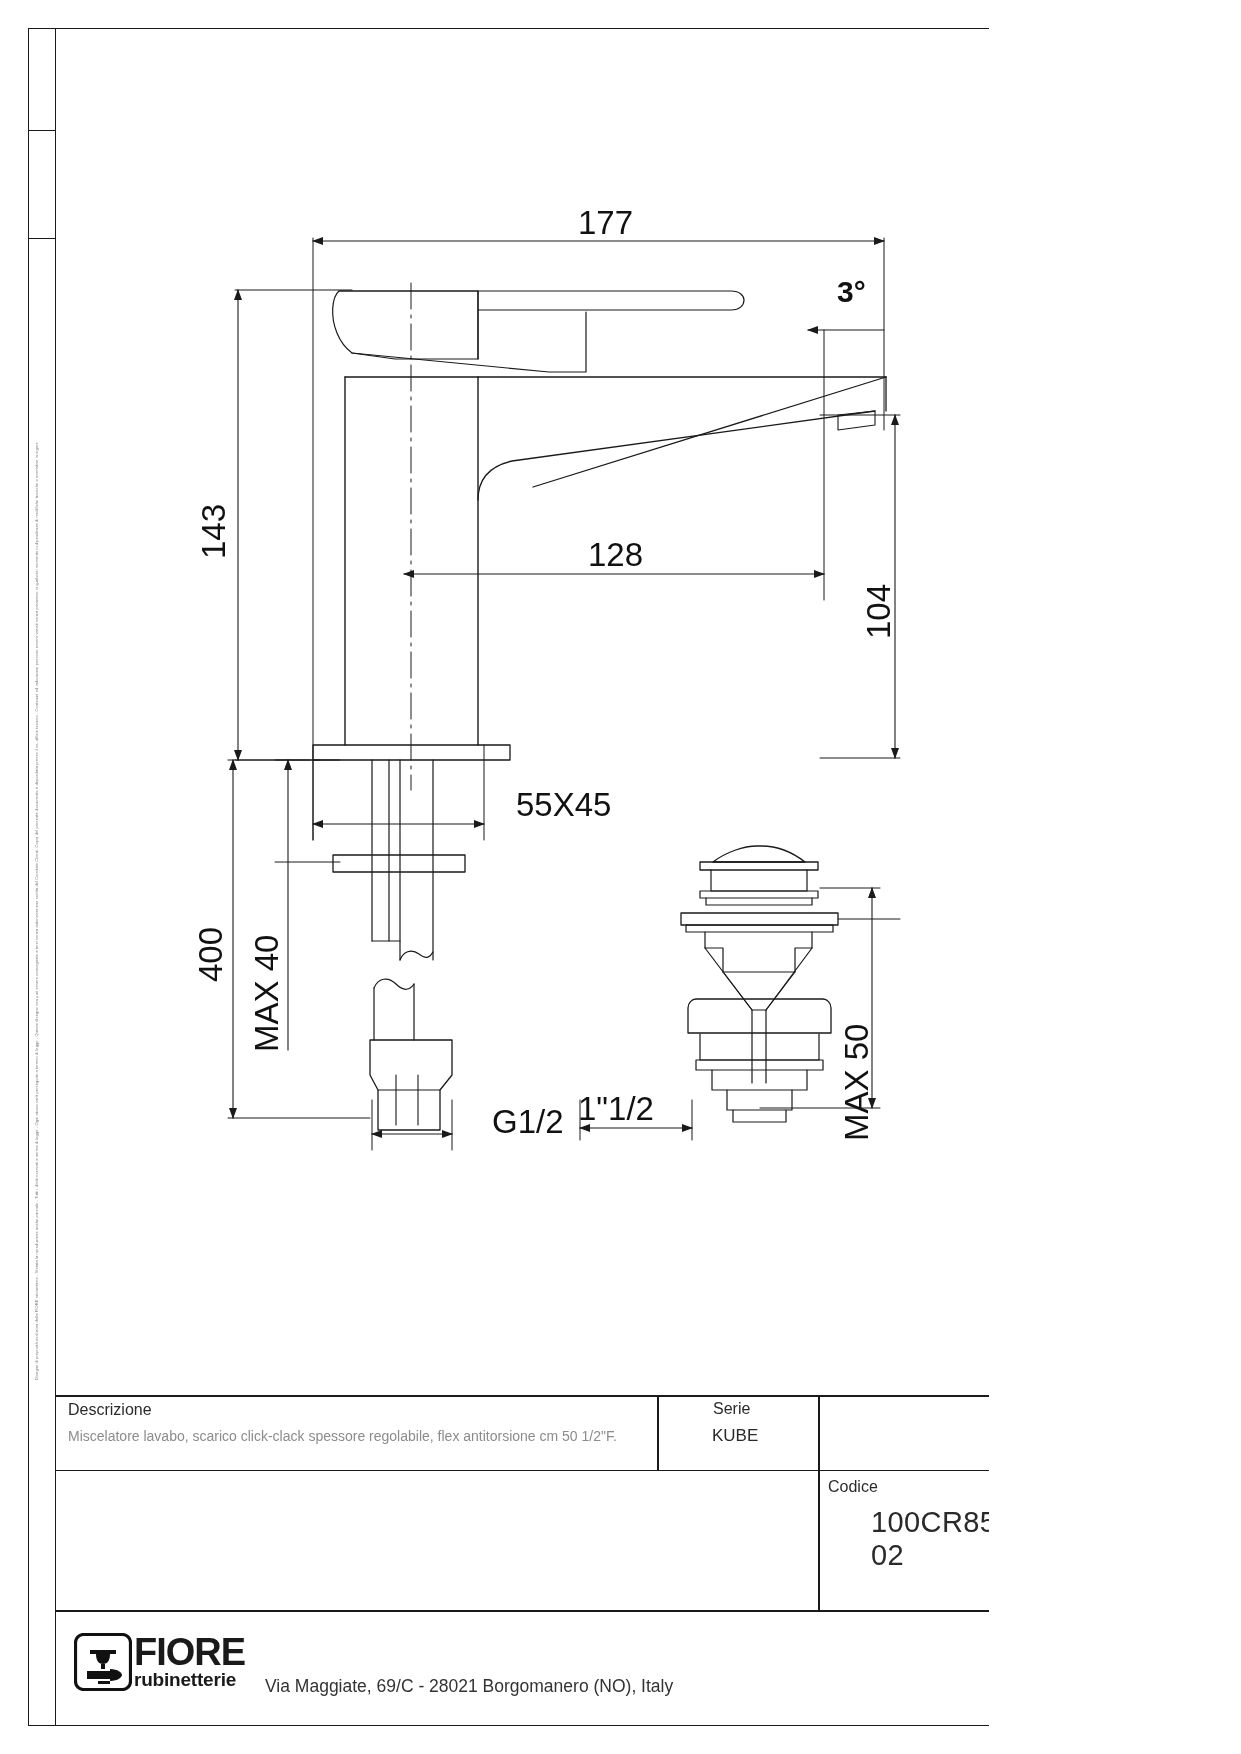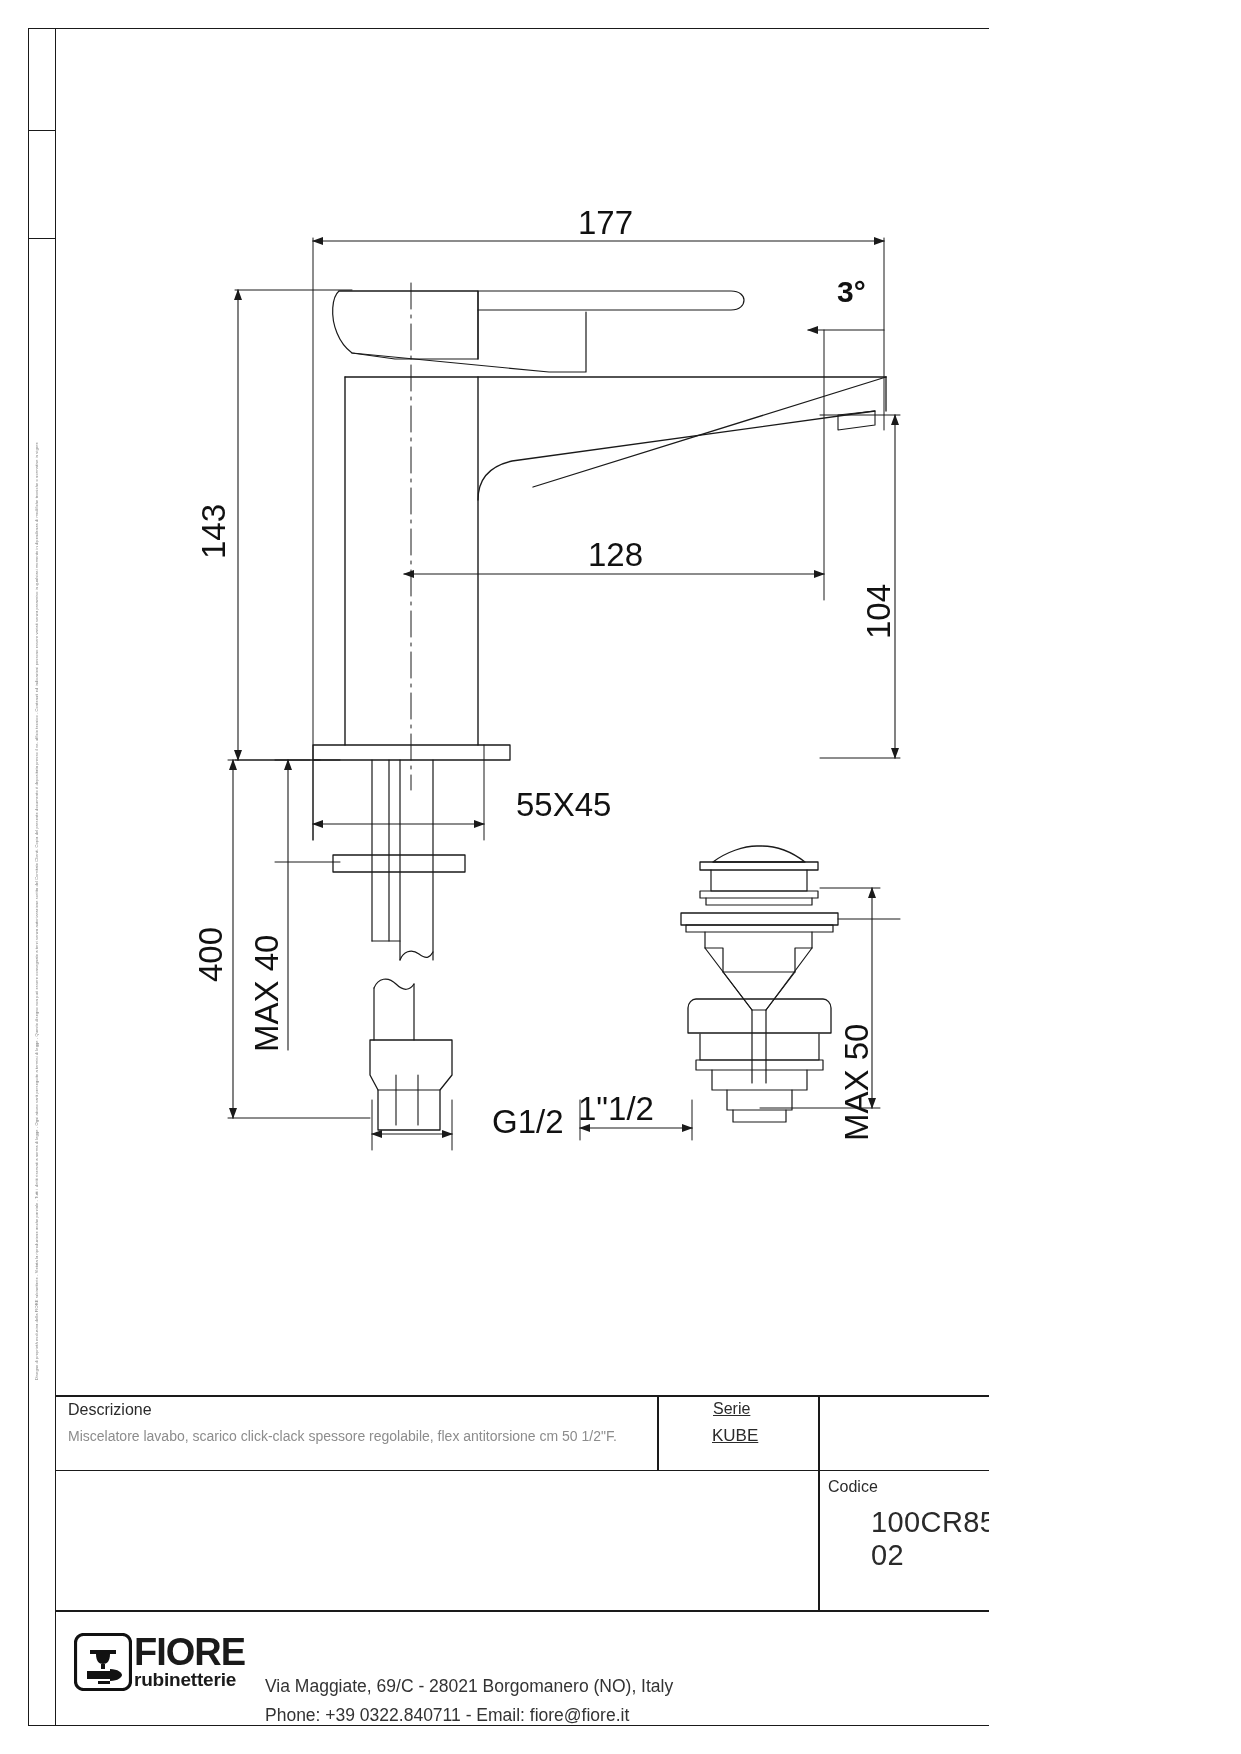--- a/index.html
+++ b/index.html
@@ -21,21 +21,21 @@
   
   #drawing{position:absolute;left:0;top:0;width:1241px;height:1754px;}
 
   
   .dim{position:absolute;font-family:"Liberation Sans",sans-serif;color:#111;
        font-weight:400;white-space:nowrap;}
   .dim.h{font-size:33px;}
   .dim.v{font-size:33px;transform-origin:left top;}
   .tb-label{position:absolute;font-size:16px;color:#2a2a2a;}
   .tb-sub{position:absolute;font-size:14px;color:#8c8c8c;}
-  .tb-val{position:absolute;font-size:17px;color:#2a2a2a;text-decoration:underline;}
+  .tb-val{position:absolute;font-size:17px;color:#2a2a2a;}
   .tb-code{position:absolute;font-size:29px;color:#2a2a2a;letter-spacing:.4px;}
   .tb-addr{position:absolute;font-size:17.5px;color:#333;line-height:26px;margin-top:43px;}
   .vrule{position:absolute;width:1.5px;background:#1a1a1a;}
   .hrule{position:absolute;height:1.5px;background:#1a1a1a;}
   .thinrule{position:absolute;height:1px;background:#1a1a1a;}
 
   
   .logo-wrap{position:absolute;left:74px;top:1633px;width:175px;height:62px;}
   .logo-fiore{position:absolute;left:60px;top:-2px;font-size:38px;font-weight:bold;letter-spacing:-1px;}
   .logo-rub{position:absolute;left:60px;top:36px;font-size:19px;font-weight:bold;letter-spacing:-0.2px;}
@@ -231,15 +231,14 @@
       <rect x="27" y="31" width="4" height="5" fill="#111"></rect>
       <path d="M13 38 L36 38 L36 46 L13 46 Z" fill="#111"></path>
       <path d="M36 36 C44 36 48 40 48 42 C48 44 44 48 36 48 Z" fill="#111"></path>
       <rect x="24" y="48" width="12" height="3" fill="#111"></rect>
     </svg>
     <div class="logo-fiore">FIORE</div>
     <div class="logo-rub">rubinetterie</div>
   </div>
 
   <div class="tb-addr" style="left:265px;top:1630px;">Via Maggiate, 69/C - 28021 Borgomanero (NO), Italy</div>
-  <div class="tb-addr" style="left:265px;top:1659px;">Phone: +39 0322.840711 - Email: fiore@fiore.it</div>
 
 </div>
 
 </body></html>

